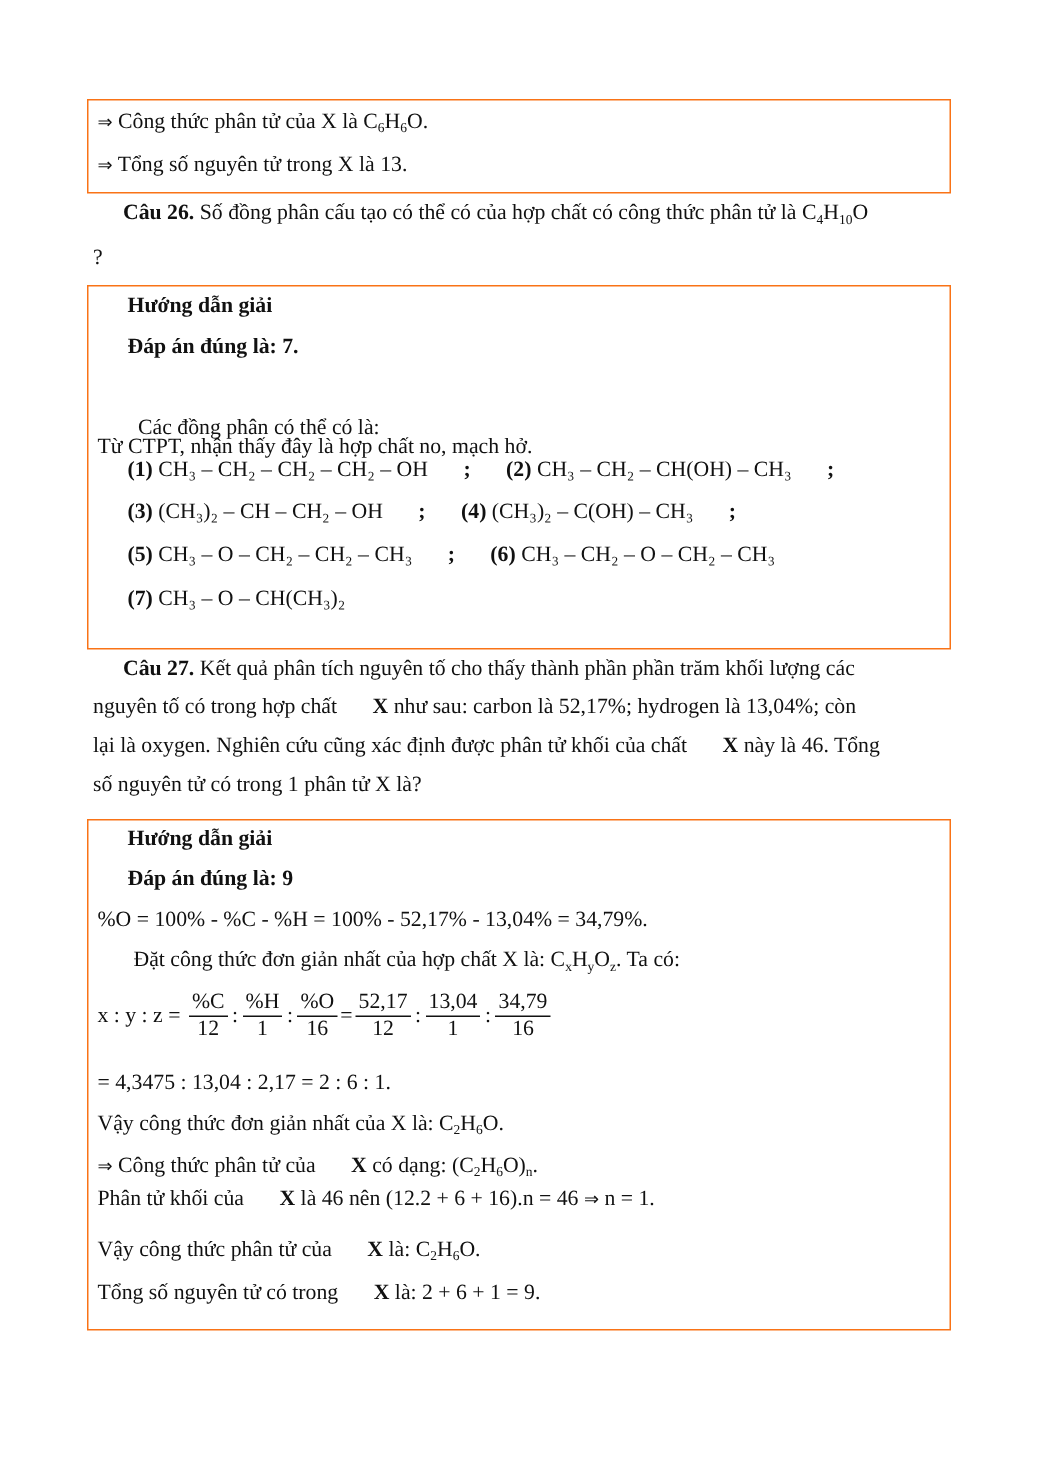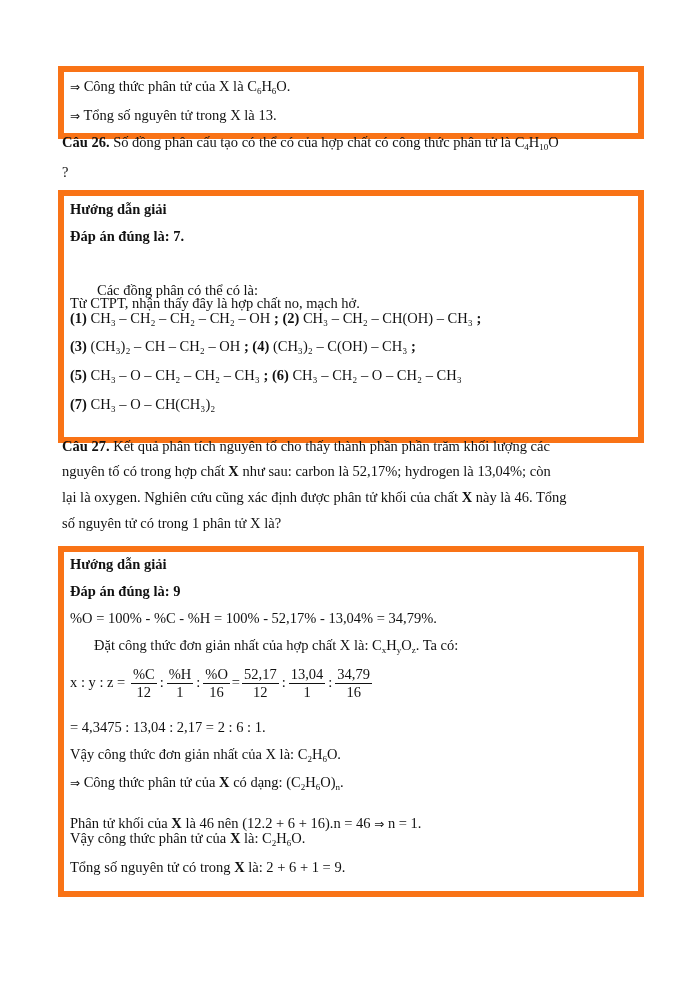--- a/index.html
+++ b/index.html
@@ -4,29 +4,29 @@
 <style>
   html, body { margin: 0; padding: 0; background: #ffffff; }
   body {
     width: 694px; height: 982px; position: relative; overflow: hidden;
     font-family: "Liberation Serif", "DejaVu Serif", serif;
     font-size: 14.5px; color: #111111;
   }
   .page { position: absolute; left: 58px; top: 0; width: 576px; }
   .box {
     position: absolute; left: 0; width: 574px;
-    border: 6px solid #f97316; box-sizing: content-box;
+    border: 1px solid #f97316; box-sizing: content-box;
   }
   .line {
     position: absolute; left: 6px; white-space: nowrap; line-height: 18px;
   }
   .qline {
     position: absolute; left: 4px; white-space: nowrap; line-height: 18px;
   }
-  b, .b { font-weight: bold; }
+  b, .b { font-weight: bold; margin-left: 20px; }
   sub { font-size: 9px; vertical-align: -3px; line-height: 0; }
   .arrow { font-family: "DejaVu Sans", sans-serif; font-size: 12px; }
   .frac { display: inline-block; vertical-align: middle; text-align: center; margin: 0 2px; }
   .frac .num { display: block; border-bottom: 1px solid #111; padding: 0 2px; line-height: 17px; }
   .frac .den { display: block; line-height: 17px; }
   .colon { margin: 0 1px; }
 </style>
 </head>
 <body>
 
@@ -89,21 +89,21 @@
       <span>x : y : z =</span>
       <span class="frac"><span class="num">%C</span><span class="den">12</span></span><span class="colon">:</span><span class="frac"><span class="num">%H</span><span class="den">1</span></span><span class="colon">:</span><span class="frac"><span class="num">%O</span><span class="den">16</span></span><span>=</span><span class="frac"><span class="num">52,17</span><span class="den">12</span></span><span class="colon">:</span><span class="frac"><span class="num">13,04</span><span class="den">1</span></span><span class="colon">:</span><span class="frac"><span class="num">34,79</span><span class="den">16</span></span>
     </div>
     <div class="line" style="top:166px;">= 4,3475 : 13,04 : 2,17 = 2 : 6 : 1.</div>
     <div class="line" style="top:193px;text-align:center;">
       <span>Vậy công thức đơn giản nhất của X là: C</span><sub>2</sub><span>H</span><sub>6</sub><span>O.</span>
     </div>
     <div class="line" style="top:221px;">
       <span class="arrow">⇒</span><span> Công thức phân tử của </span><b>X</b><span> có dạng: (C</span><sub>2</sub><span>H</span><sub>6</sub><span>O)</span><sub>n</sub><span>.</span>
     </div>
-    <div class="line" style="top:262px;">
+    <div class="line" style="top:243px;">
       <span>Phân tử khối của </span><b>X</b><span> là 46 nên (12.2 + 6 + 16).n = 46 </span><span class="arrow">⇒</span><span> n = 1.</span>
     </div>
     <div class="line" style="top:277px;">
       <span>Vậy công thức phân tử của </span><b>X</b><span> là: C</span><sub>2</sub><span>H</span><sub>6</sub><span>O.</span>
     </div>
     <div class="line" style="top:306px;">
       <span>Tổng số nguyên tử có trong </span><b>X</b><span> là: 2 + 6 + 1 = 9.</span>
     </div>
   </div>
 

